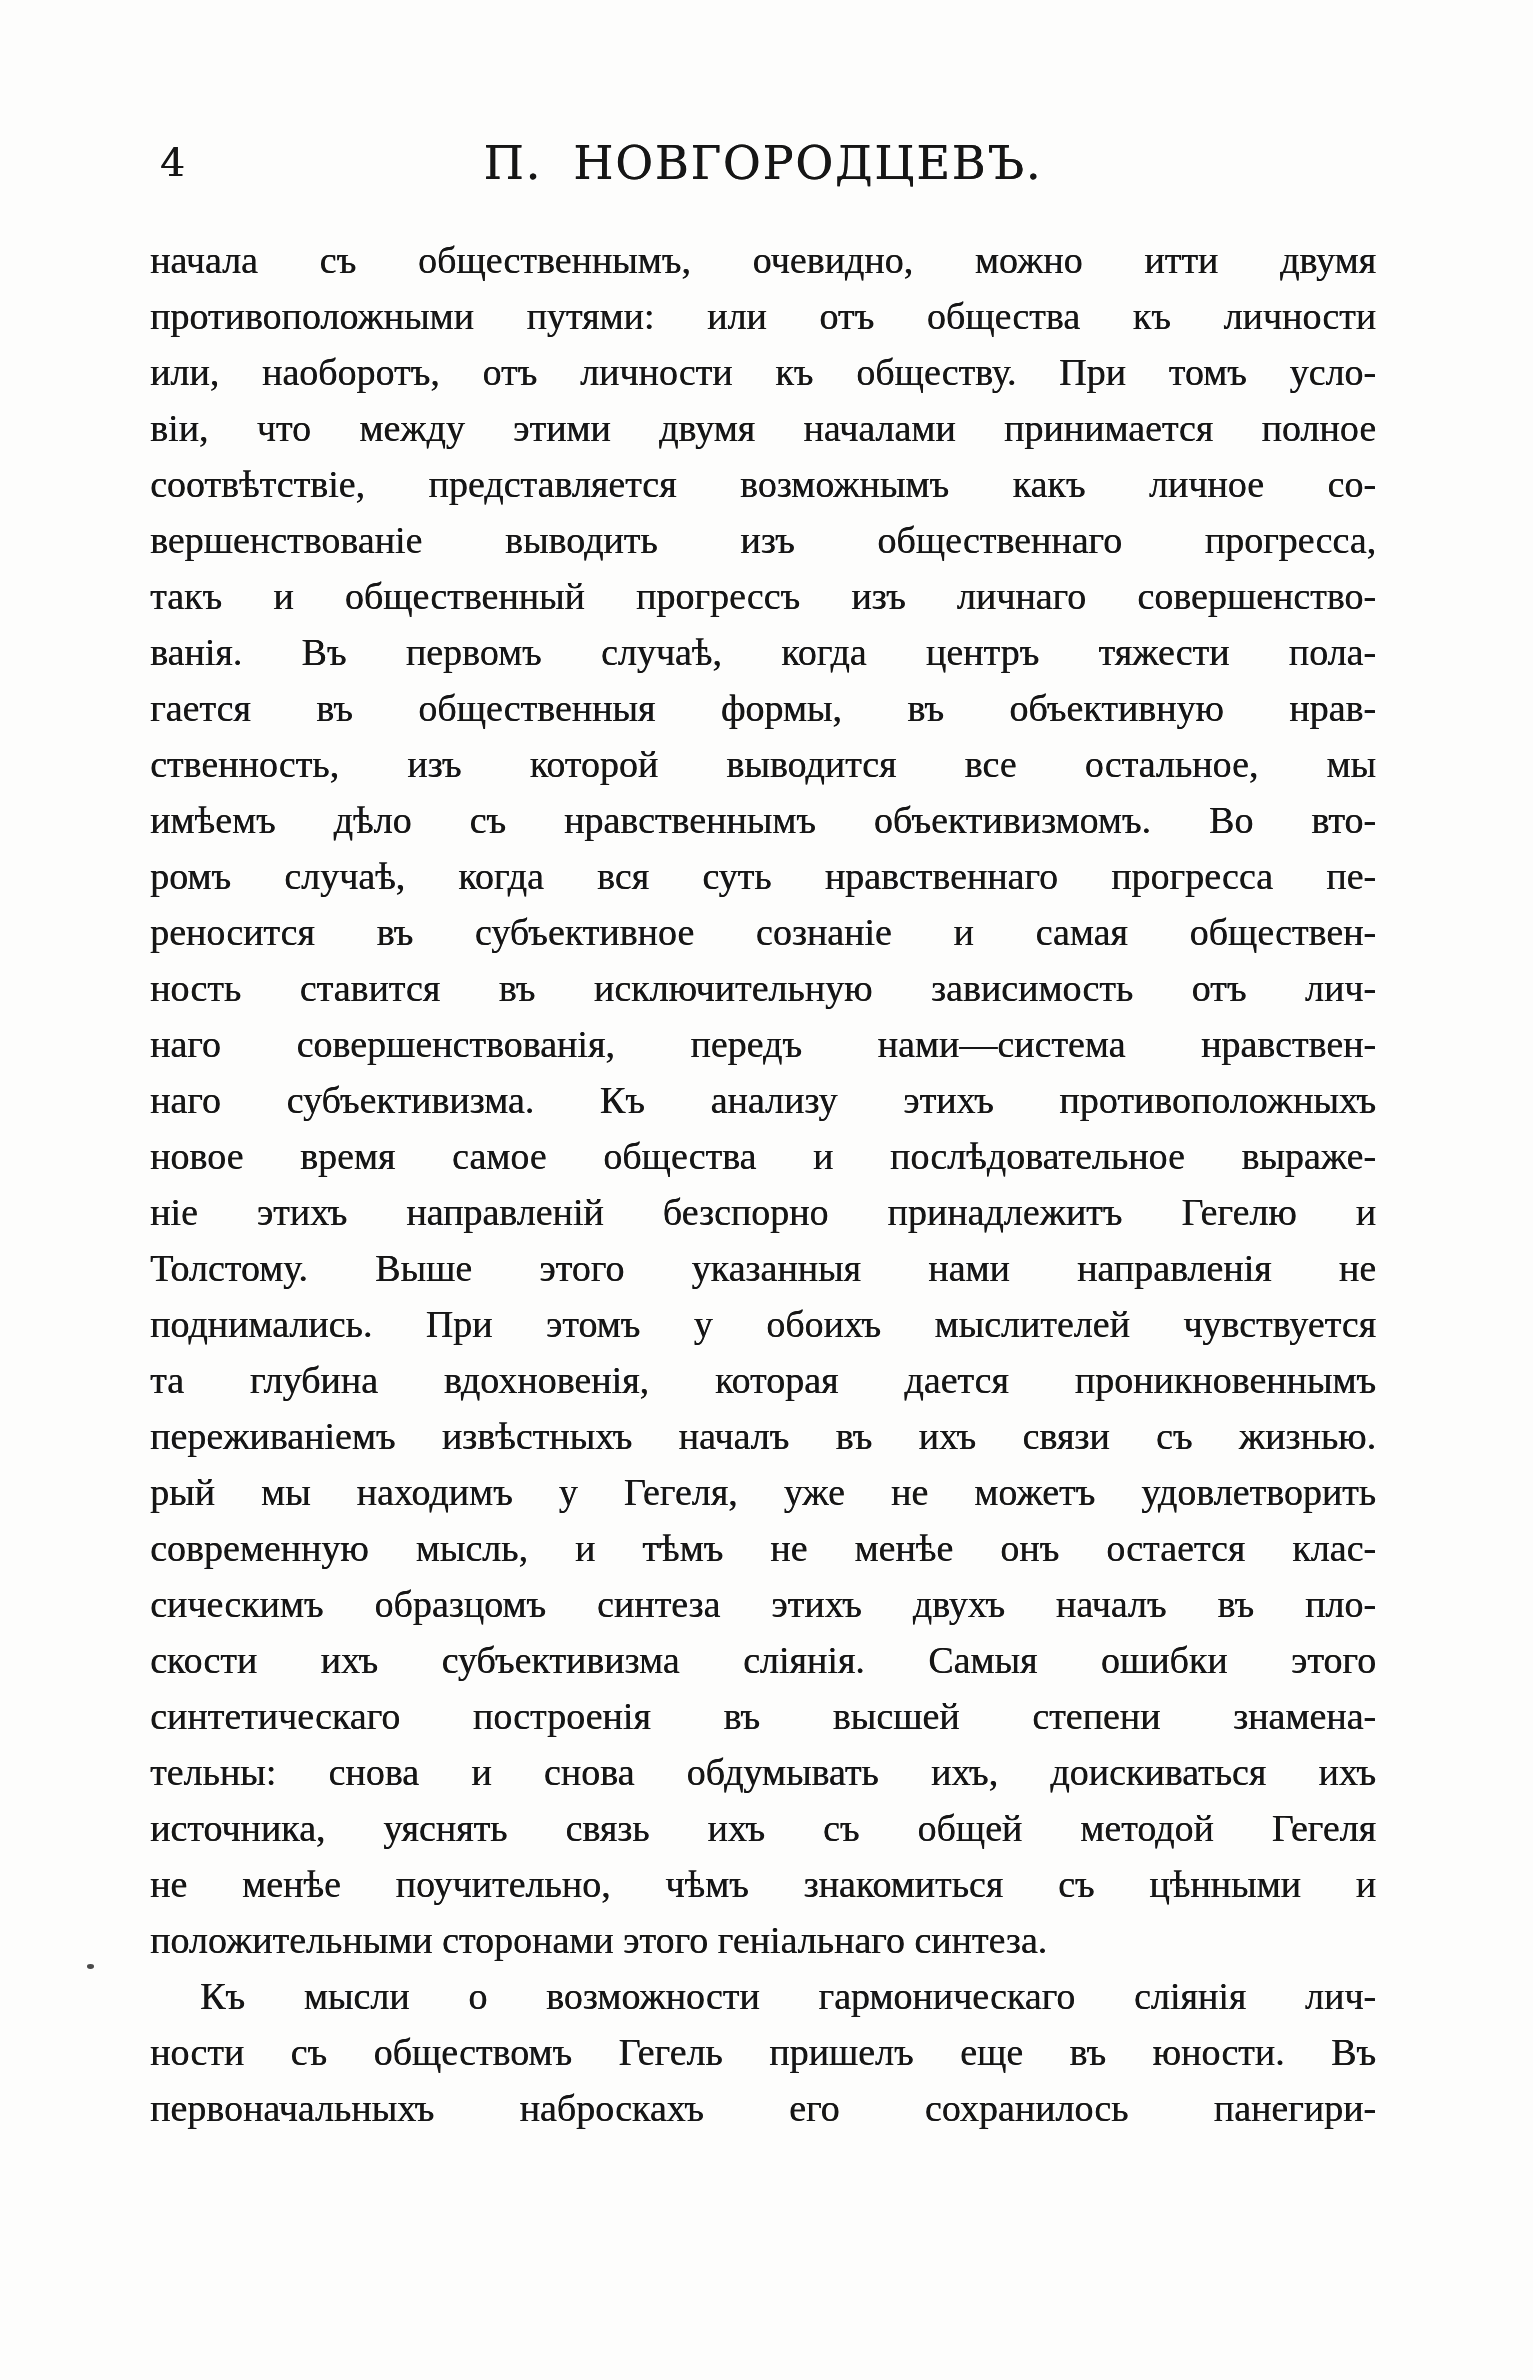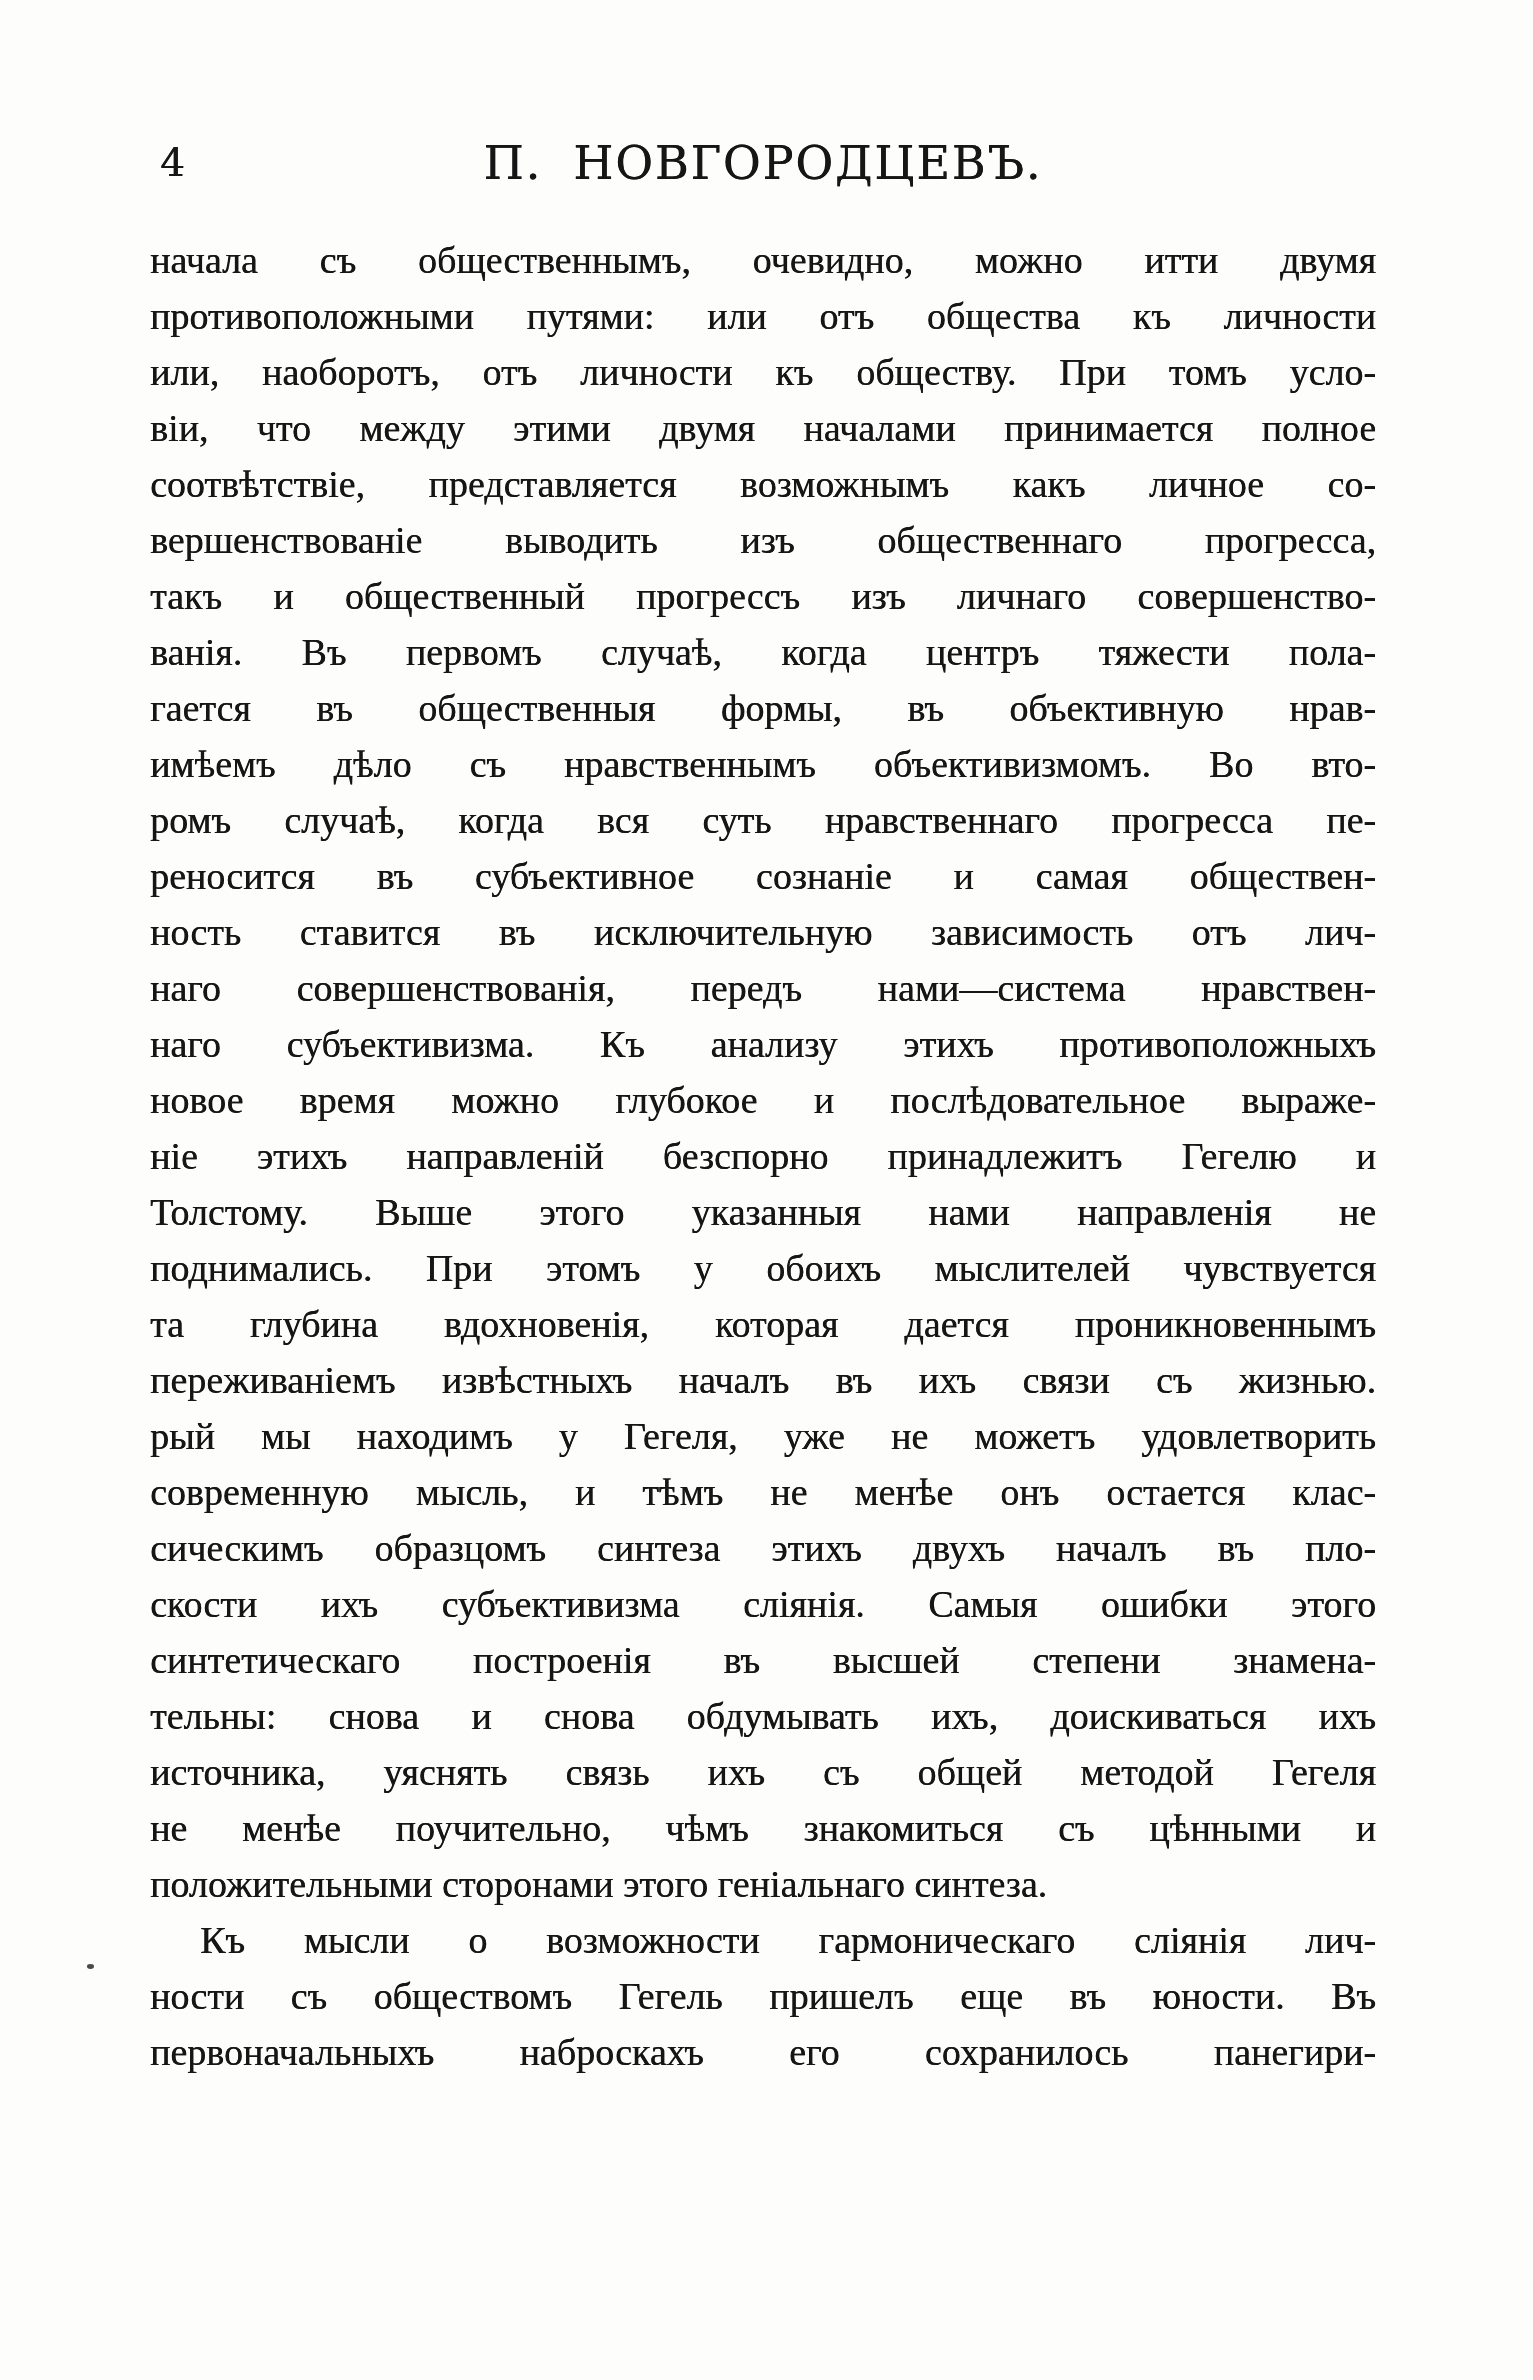--- a/index.html
+++ b/index.html
@@ -72,27 +72,28 @@
   <div class="text-block">
     <div class="ln">начала съ общественнымъ, очевидно, можно итти двумя</div>
     <div class="ln">противоположными путями: или отъ общества къ личности</div>
     <div class="ln">или, наоборотъ, отъ личности къ обществу. При томъ усло-</div>
     <div class="ln">віи, что между этими двумя началами принимается полное</div>
     <div class="ln">соотвѣтствіе, представляется возможнымъ какъ личное со-</div>
     <div class="ln">вершенствованіе выводить изъ общественнаго прогресса,</div>
     <div class="ln">такъ и общественный прогрессъ изъ личнаго совершенство-</div>
     <div class="ln">ванія. Въ первомъ случаѣ, когда центръ тяжести пола-</div>
     <div class="ln">гается въ общественныя формы, въ объективную нрав-</div>
+    <div class="ln">ственность, изъ которой выводится все остальное, мы</div>
     <div class="ln">имѣемъ дѣло съ нравственнымъ объективизмомъ. Во вто-</div>
     <div class="ln">ромъ случаѣ, когда вся суть нравственнаго прогресса пе-</div>
     <div class="ln">реносится въ субъективное сознаніе и самая обществен-</div>
     <div class="ln">ность ставится въ исключительную зависимость отъ лич-</div>
     <div class="ln">наго совершенствованія, передъ нами—система нравствен-</div>
     <div class="ln">наго субъективизма. Къ анализу этихъ противоположныхъ</div>
-    <div class="ln">новое время можно глубокое и послѣдовательное выраже-</div>
+    <div class="ln">новое время самое общества и послѣдовательное выраже-</div>
     <div class="ln">ніе этихъ направленій безспорно принадлежитъ Гегелю и</div>
     <div class="ln">Толстому. Выше этого указанныя нами направленія не</div>
     <div class="ln">поднимались. При этомъ у обоихъ мыслителей чувствуется</div>
     <div class="ln">та глубина вдохновенія, которая дается проникновеннымъ</div>
     <div class="ln">переживаніемъ извѣстныхъ началъ въ ихъ связи съ жизнью.</div>
     <div class="ln">рый мы находимъ у Гегеля, уже не можетъ удовлетворить</div>
     <div class="ln">современную мысль, и тѣмъ не менѣе онъ остается клас-</div>
     <div class="ln">сическимъ образцомъ синтеза этихъ двухъ началъ въ пло-</div>
     <div class="ln">скости ихъ субъективизма сліянія. Самыя ошибки этого</div>
     <div class="ln">синтетическаго построенія въ высшей степени знамена-</div>

